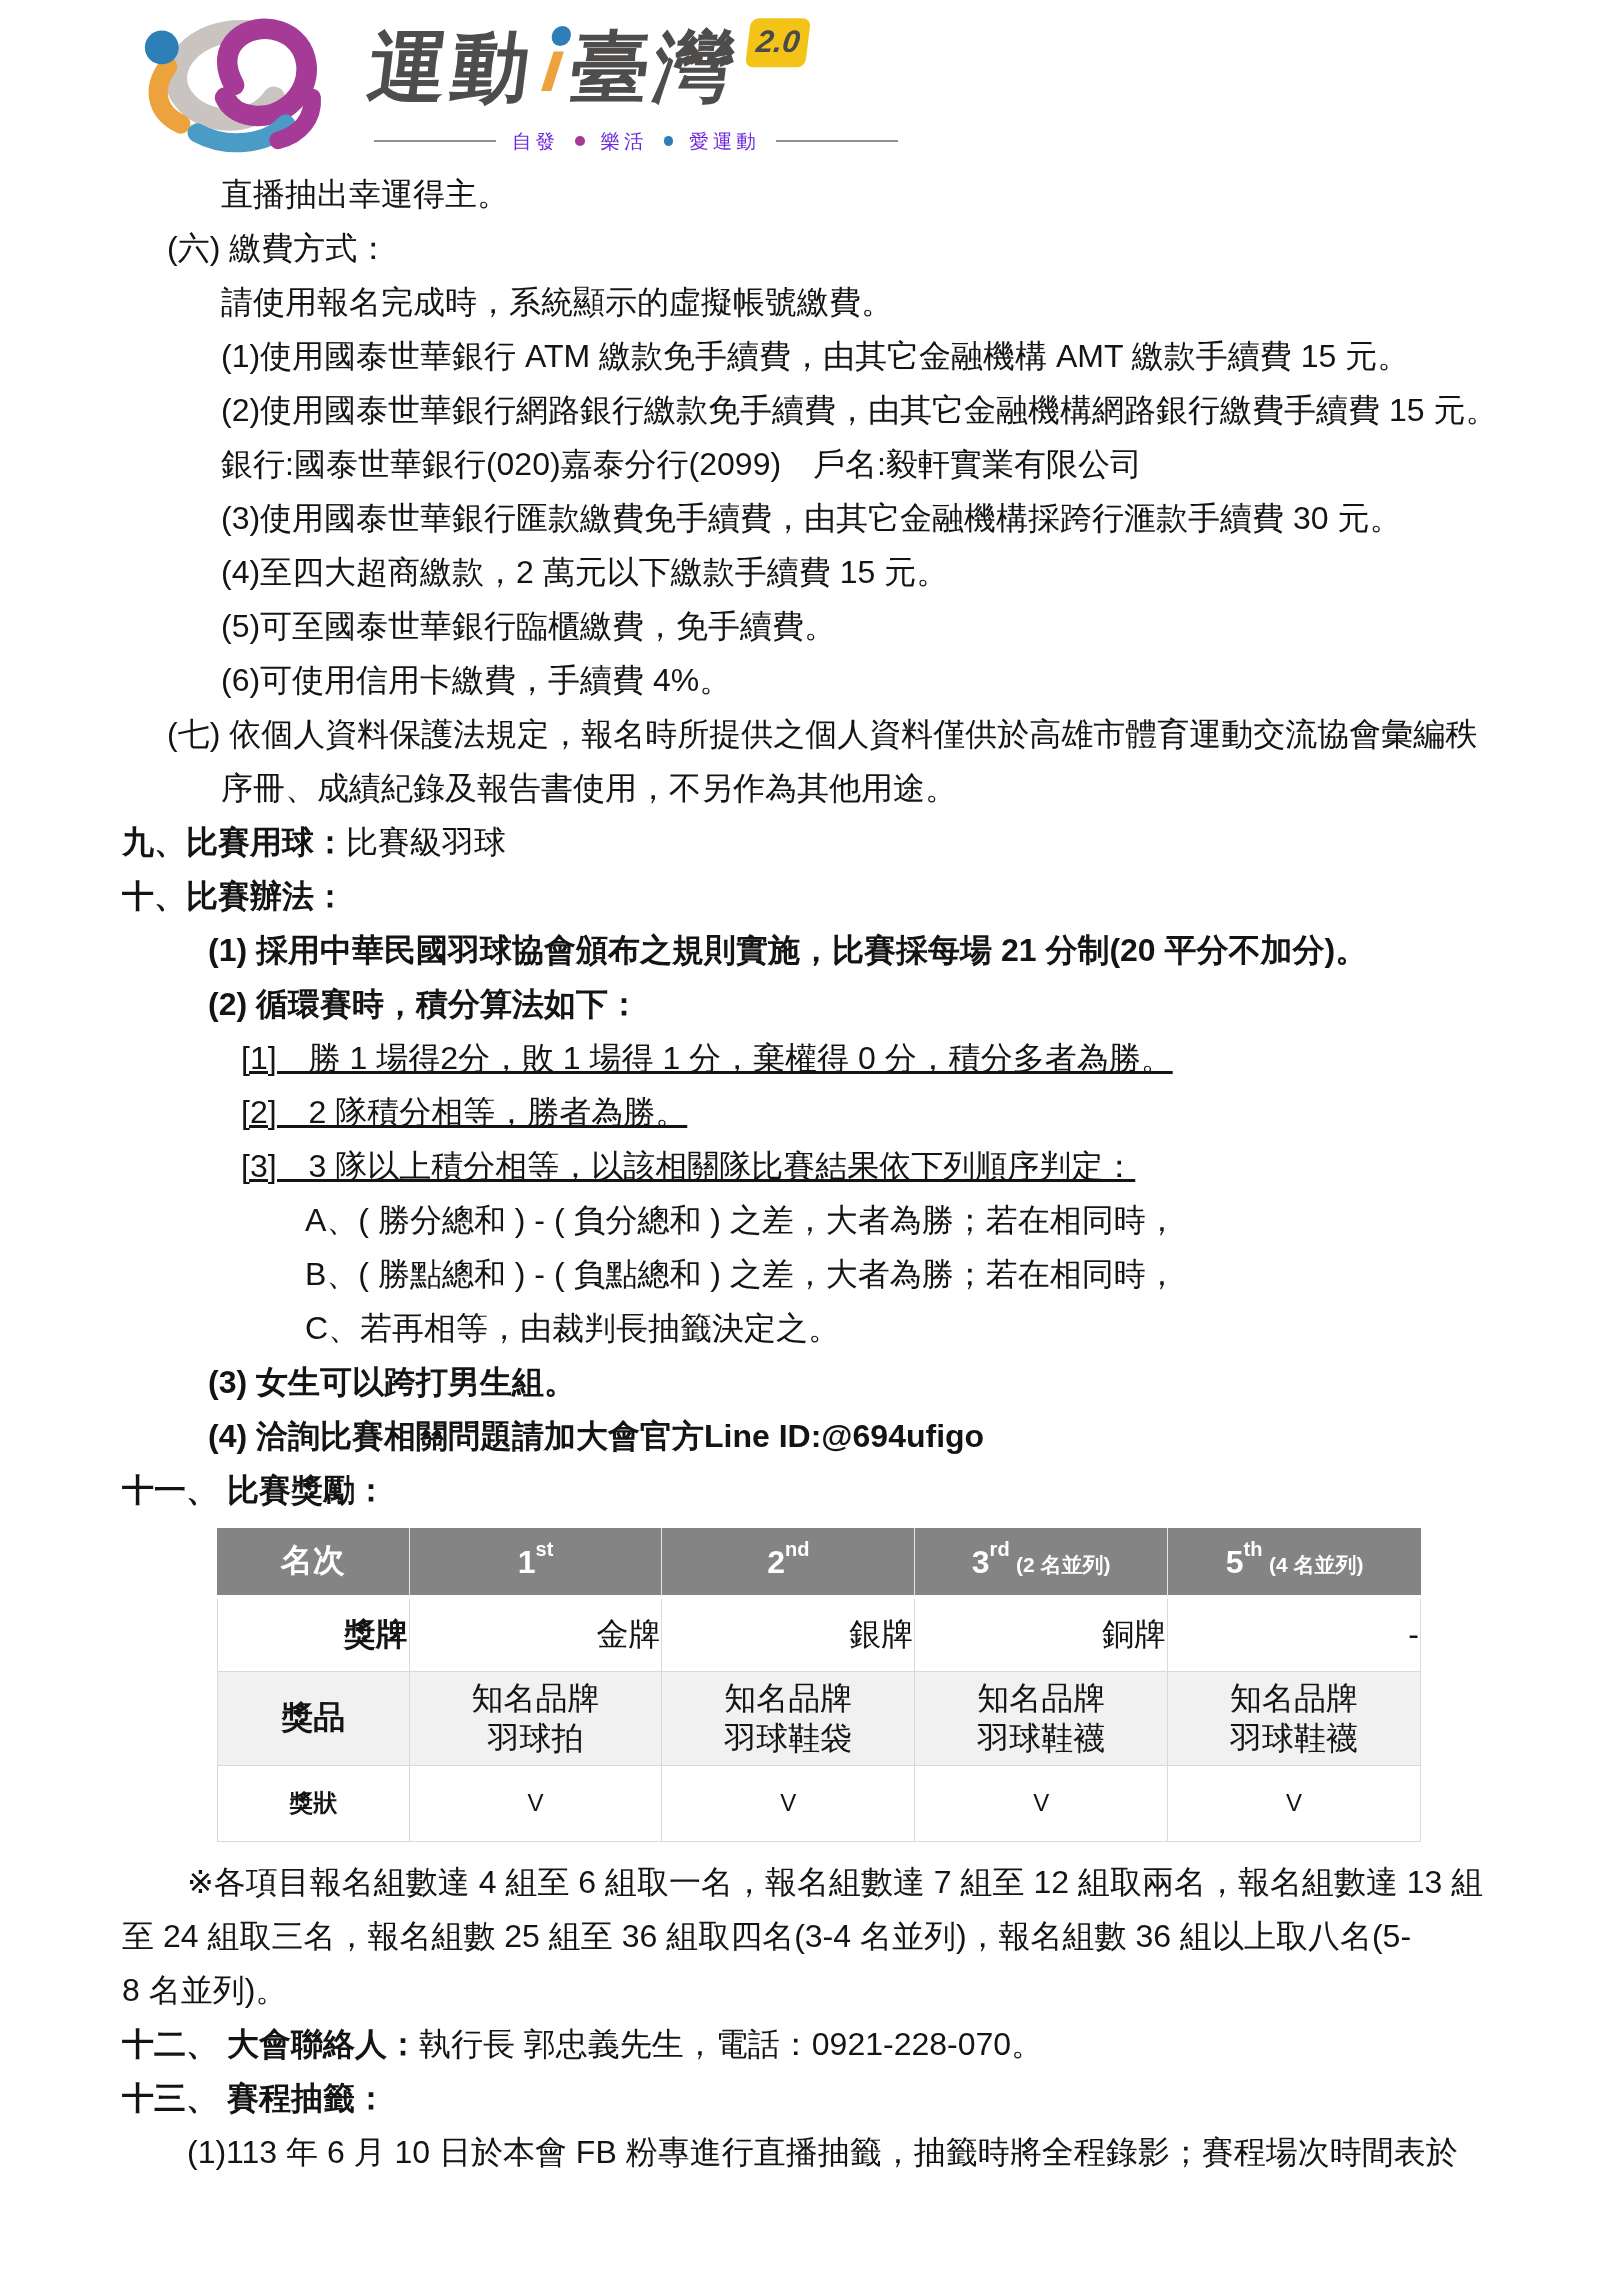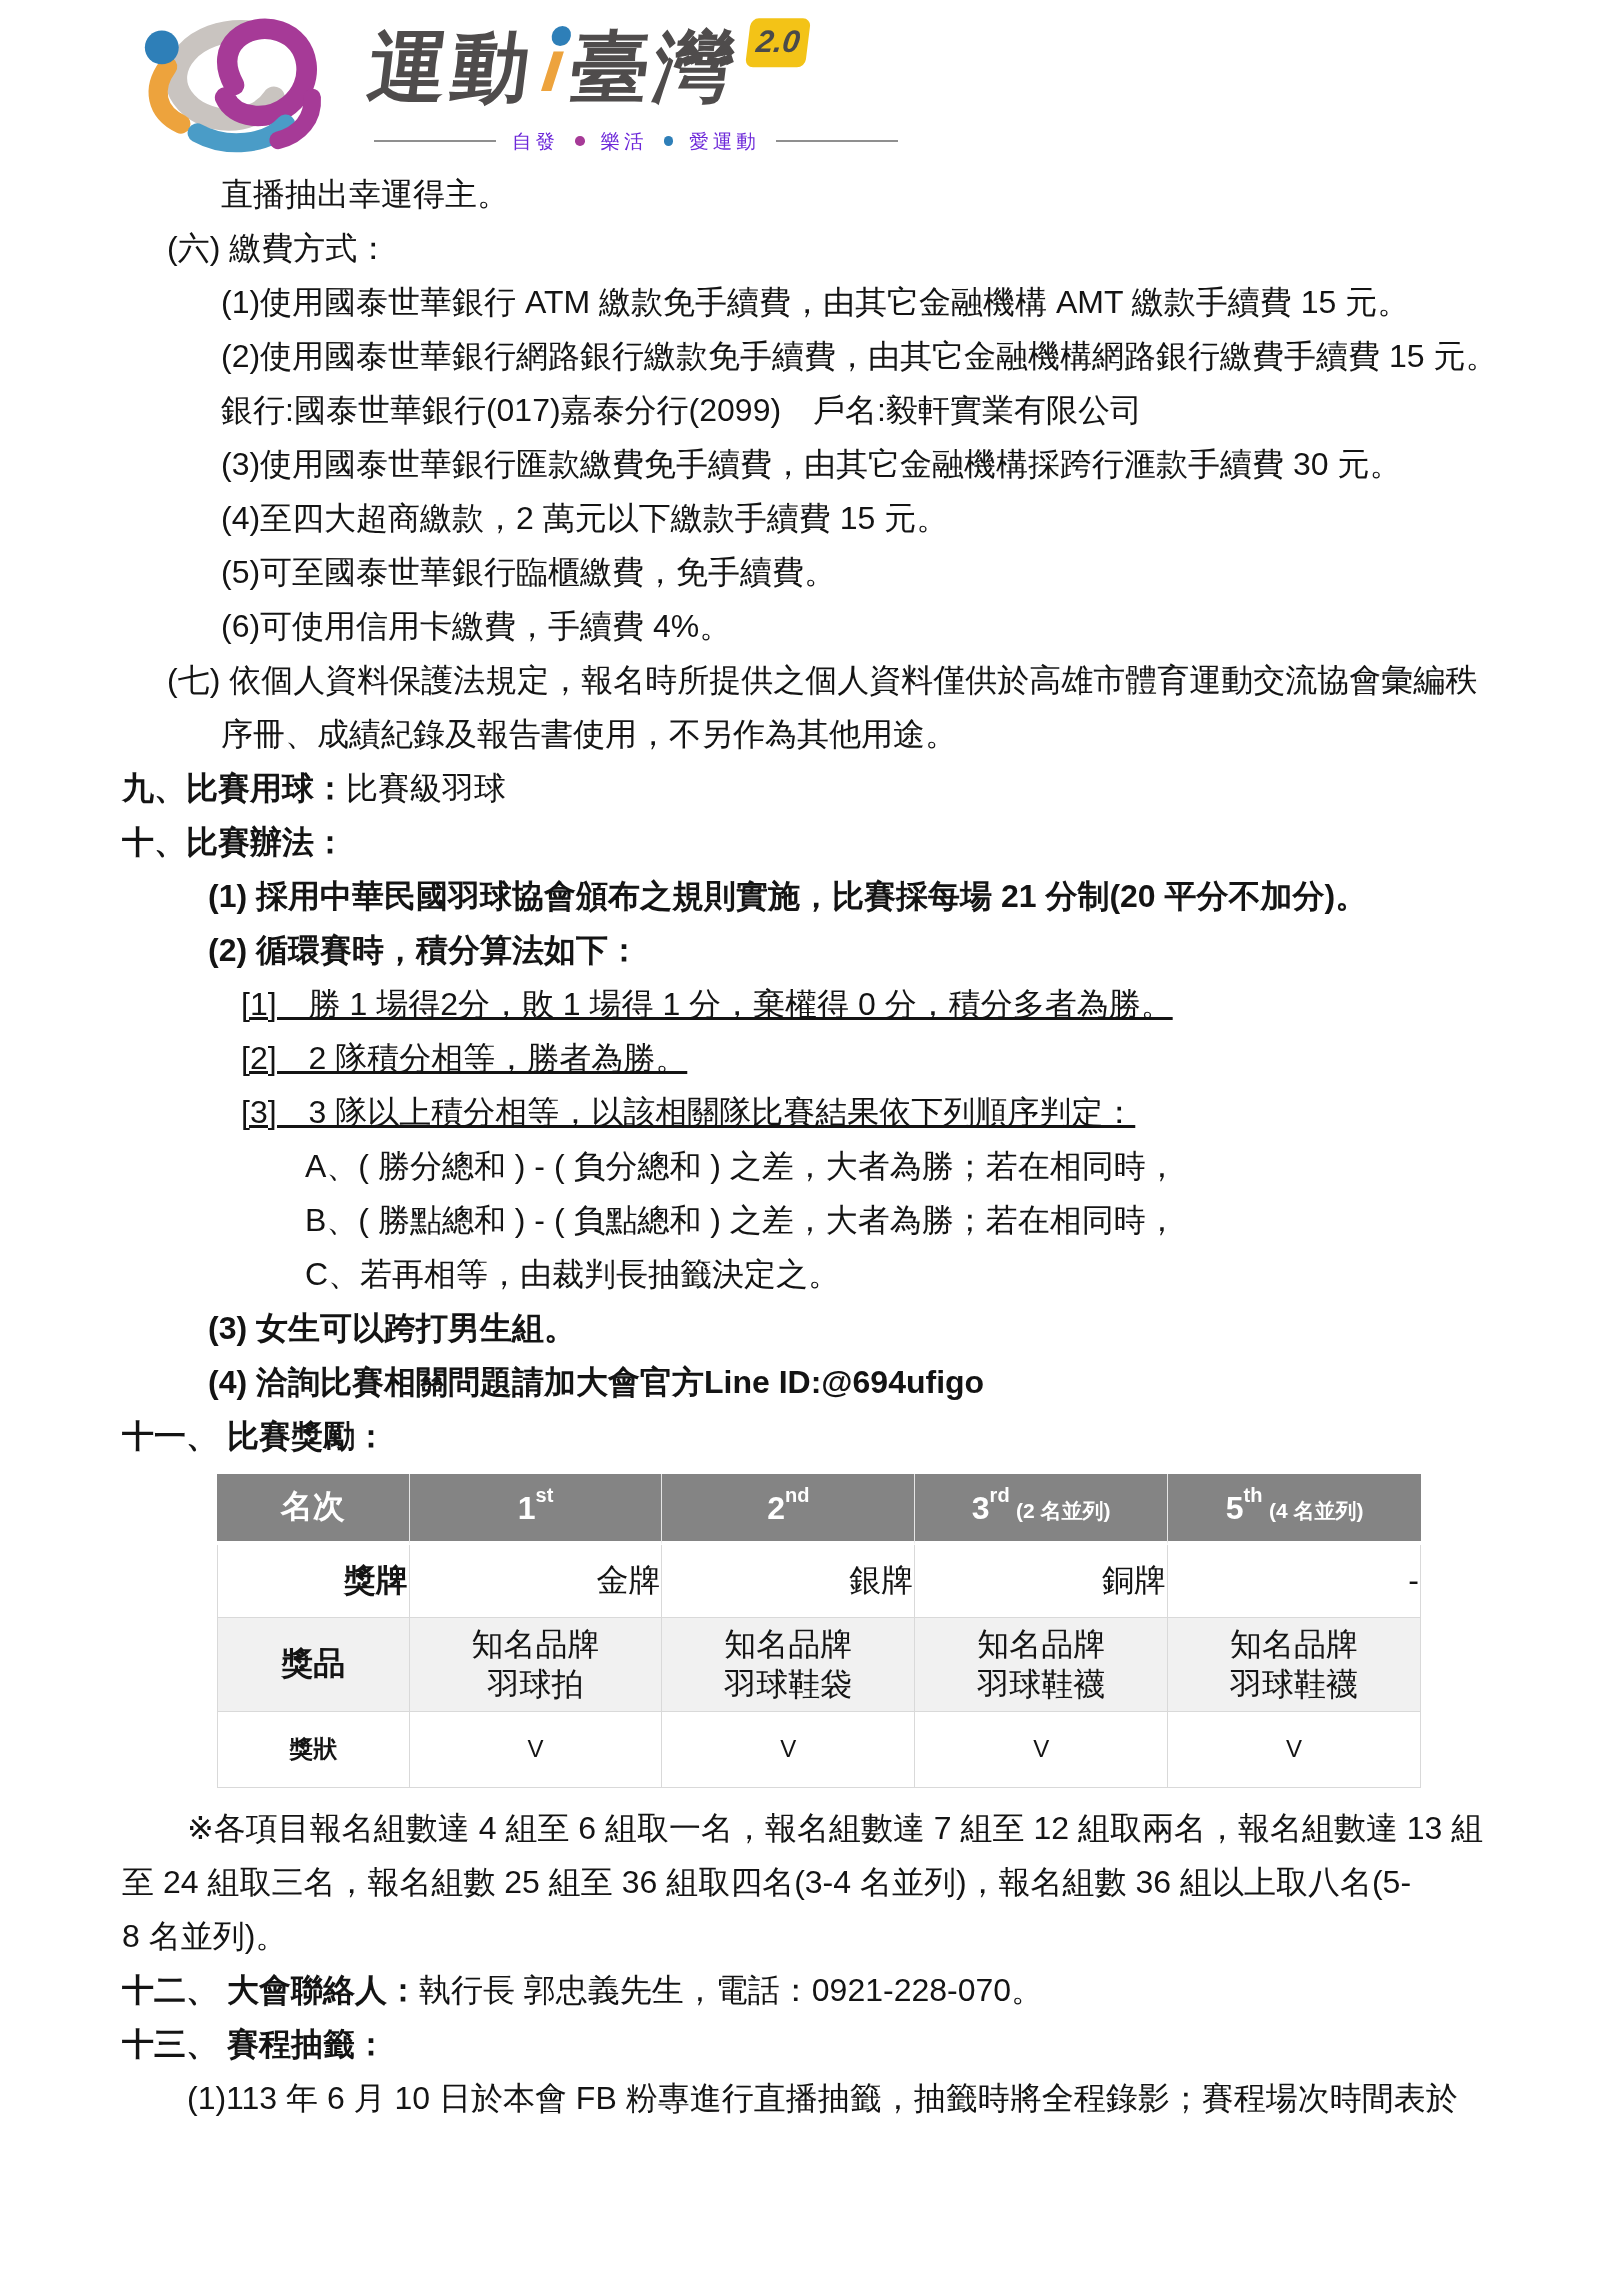--- a/index.html
+++ b/index.html
@@ -85,23 +85,24 @@
         <span class="tl-text">樂活</span>
         <span class="tl-dot blue"></span>
         <span class="tl-text">愛運動</span>
         <span class="tl-line"></span>
       </div>
     </div>
   </header>
 
   <p class="ln i-c"><span>直播抽出幸運得主。</span></p>
   <p class="ln i-b"><span>(六) 繳費方式：</span></p>
+  <p class="ln i-c"><span>請使用報名完成時，系統顯示的虛擬帳號繳費。</span></p>
   <p class="ln i-c"><span>(1)使用國泰世華銀行 ATM 繳款免手續費，由其它金融機構 AMT 繳款手續費 15 元。</span></p>
   <p class="ln i-c"><span>(2)使用國泰世華銀行網路銀行繳款免手續費，由其它金融機構網路銀行繳費手續費 15 元。</span></p>
-  <p class="ln i-c"><span>銀行:國泰世華銀行(017)嘉泰分行(2099)　戶名:毅軒實業有限公司</span></p>
+  <p class="ln i-c"><span>銀行:國泰世華銀行(020)嘉泰分行(2099)　戶名:毅軒實業有限公司</span></p>
   <p class="ln i-c"><span>(3)使用國泰世華銀行匯款繳費免手續費，由其它金融機構採跨行滙款手續費 30 元。</span></p>
   <p class="ln i-c"><span>(4)至四大超商繳款，2 萬元以下繳款手續費 15 元。</span></p>
   <p class="ln i-c"><span>(5)可至國泰世華銀行臨櫃繳費，免手續費。</span></p>
   <p class="ln i-c"><span>(6)可使用信用卡繳費，手續費 4%。</span></p>
   <p class="ln i-b"><span>(七) 依個人資料保護法規定，報名時所提供之個人資料僅供於高雄市體育運動交流協會彙編秩</span></p>
   <p class="ln i-c"><span>序冊、成績紀錄及報告書使用，不另作為其他用途。</span></p>
   <p class="ln i-a"><span class="b">九、比賽用球：</span><span>比賽級羽球</span></p>
   <p class="ln i-a"><span class="b">十、比賽辦法：</span></p>
   <p class="ln i-d"><span>(1) 採用中華民國羽球協會頒布之規則實施，比賽採每場 21 分制(20 平分不加分)。</span></p>
   <p class="ln i-d"><span>(2) 循環賽時，積分算法如下：</span></p>

